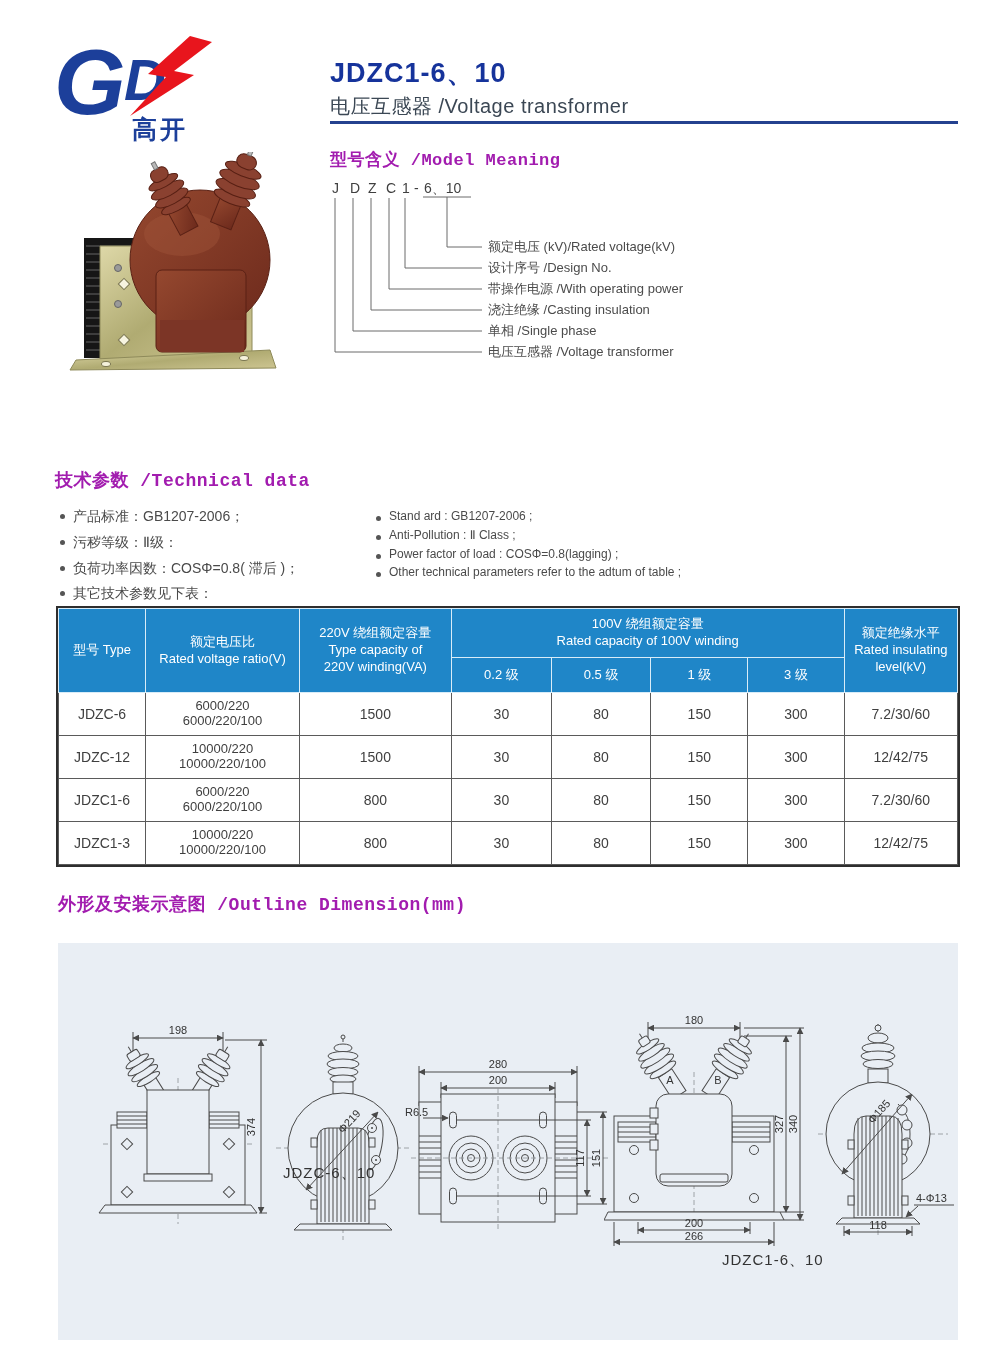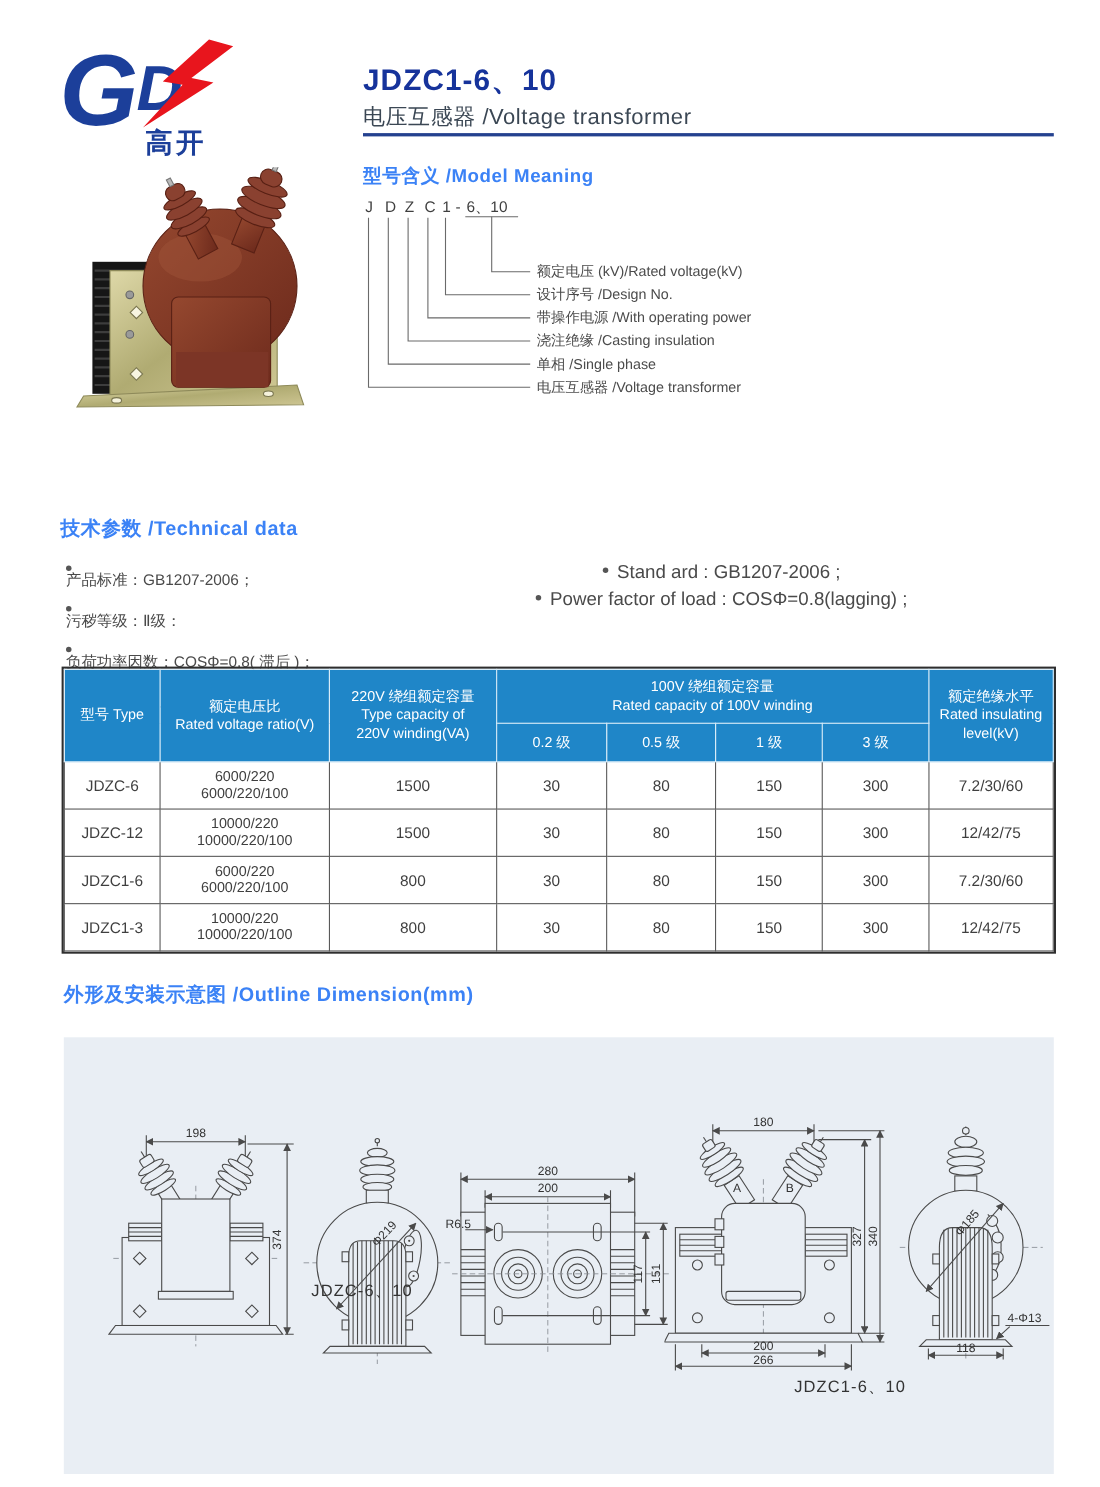--- a/index.html
+++ b/index.html
@@ -4,25 +4,25 @@
 <style>
   html,body{margin:0;padding:0;}
   body{
     width:1000px;height:1352px;position:relative;background:#ffffff;
     font-family:"Liberation Sans", sans-serif;color:#444;overflow:hidden;
   }
   .abs{position:absolute;}
   .page-title{font-size:27px;font-weight:bold;color:#16339b;letter-spacing:1px;}
   .page-subtitle{font-size:20px;color:#3b4754;letter-spacing:.5px;}
   .title-rule{background:#24418f;height:3px;width:628px;}
-  .sec-heading{font-size:18px;font-weight:bold;color:#3b82f6;letter-spacing:.5px;}
+  .sec-heading{font-size:18px;font-weight:bold;color:#a21caf;letter-spacing:.5px;font-family:Liberation Mono, monospace;}
   .bullet-row{display:flex;align-items:flex-start;}
   .bullet-row .dot{width:5px;height:5px;border-radius:50%;background:#555;margin:6px 8px 0 0;flex:none;}
-  .bul-left .bullet-row{margin-bottom:9px;font-size:14px;color:#4a4a4a;line-height:1.2;flex-direction:column;}
-  .bul-right .bullet-row{margin-bottom:5px;font-size:17px;color:#4a4a4a;line-height:1.15;justify-content:center;}
+  .bul-left .bullet-row{margin-bottom:9px;font-size:14px;color:#4a4a4a;line-height:1.2;}
+  .bul-right .bullet-row{margin-bottom:5px;font-size:12px;color:#4a4a4a;line-height:1.15;}
   .tbl-wrap{border:2px solid #2e2e2e;}
   .spec-table{border-collapse:collapse;table-layout:fixed;width:900px;}
   .spec-table th{
     background:#1f86c8;color:#fff;font-weight:normal;font-size:13px;
     border:1px solid #d8ecf8;padding:2px 1px;line-height:1.3;
   }
   .spec-table thead tr:first-child th{height:44px;}
   .spec-table thead tr:last-child th{height:30px;}
   .spec-table td{
     border:1px solid #5a5a5a;background:#fff;color:#3f3f3f;font-size:14px;
@@ -160,21 +160,29 @@
     </div>
 </div>
 
 <div class="abs bul-right" style="left:376px;top:510px;width:560px;">
   <div class="bullet-row">
       <span class="dot"></span>
       <span>Stand ard : GB1207-2006 ;</span>
     </div>
   <div class="bullet-row">
       <span class="dot"></span>
+      <span>Anti-Pollution : Ⅱ Class ;</span>
+    </div>
+  <div class="bullet-row">
+      <span class="dot"></span>
       <span>Power factor of load : COSΦ=0.8(lagging) ;</span>
+    </div>
+  <div class="bullet-row">
+      <span class="dot"></span>
+      <span>Other technical parameters refer to the adtum of table ;</span>
     </div>
 </div>
 
 <div class="abs tbl-wrap" style="left:56px;top:606px;">
 <table class="spec-table">
   <colgroup>
     <col style="width:86px">
         <col style="width:152px">
         <col style="width:150px">
     <col style="width:99px">

